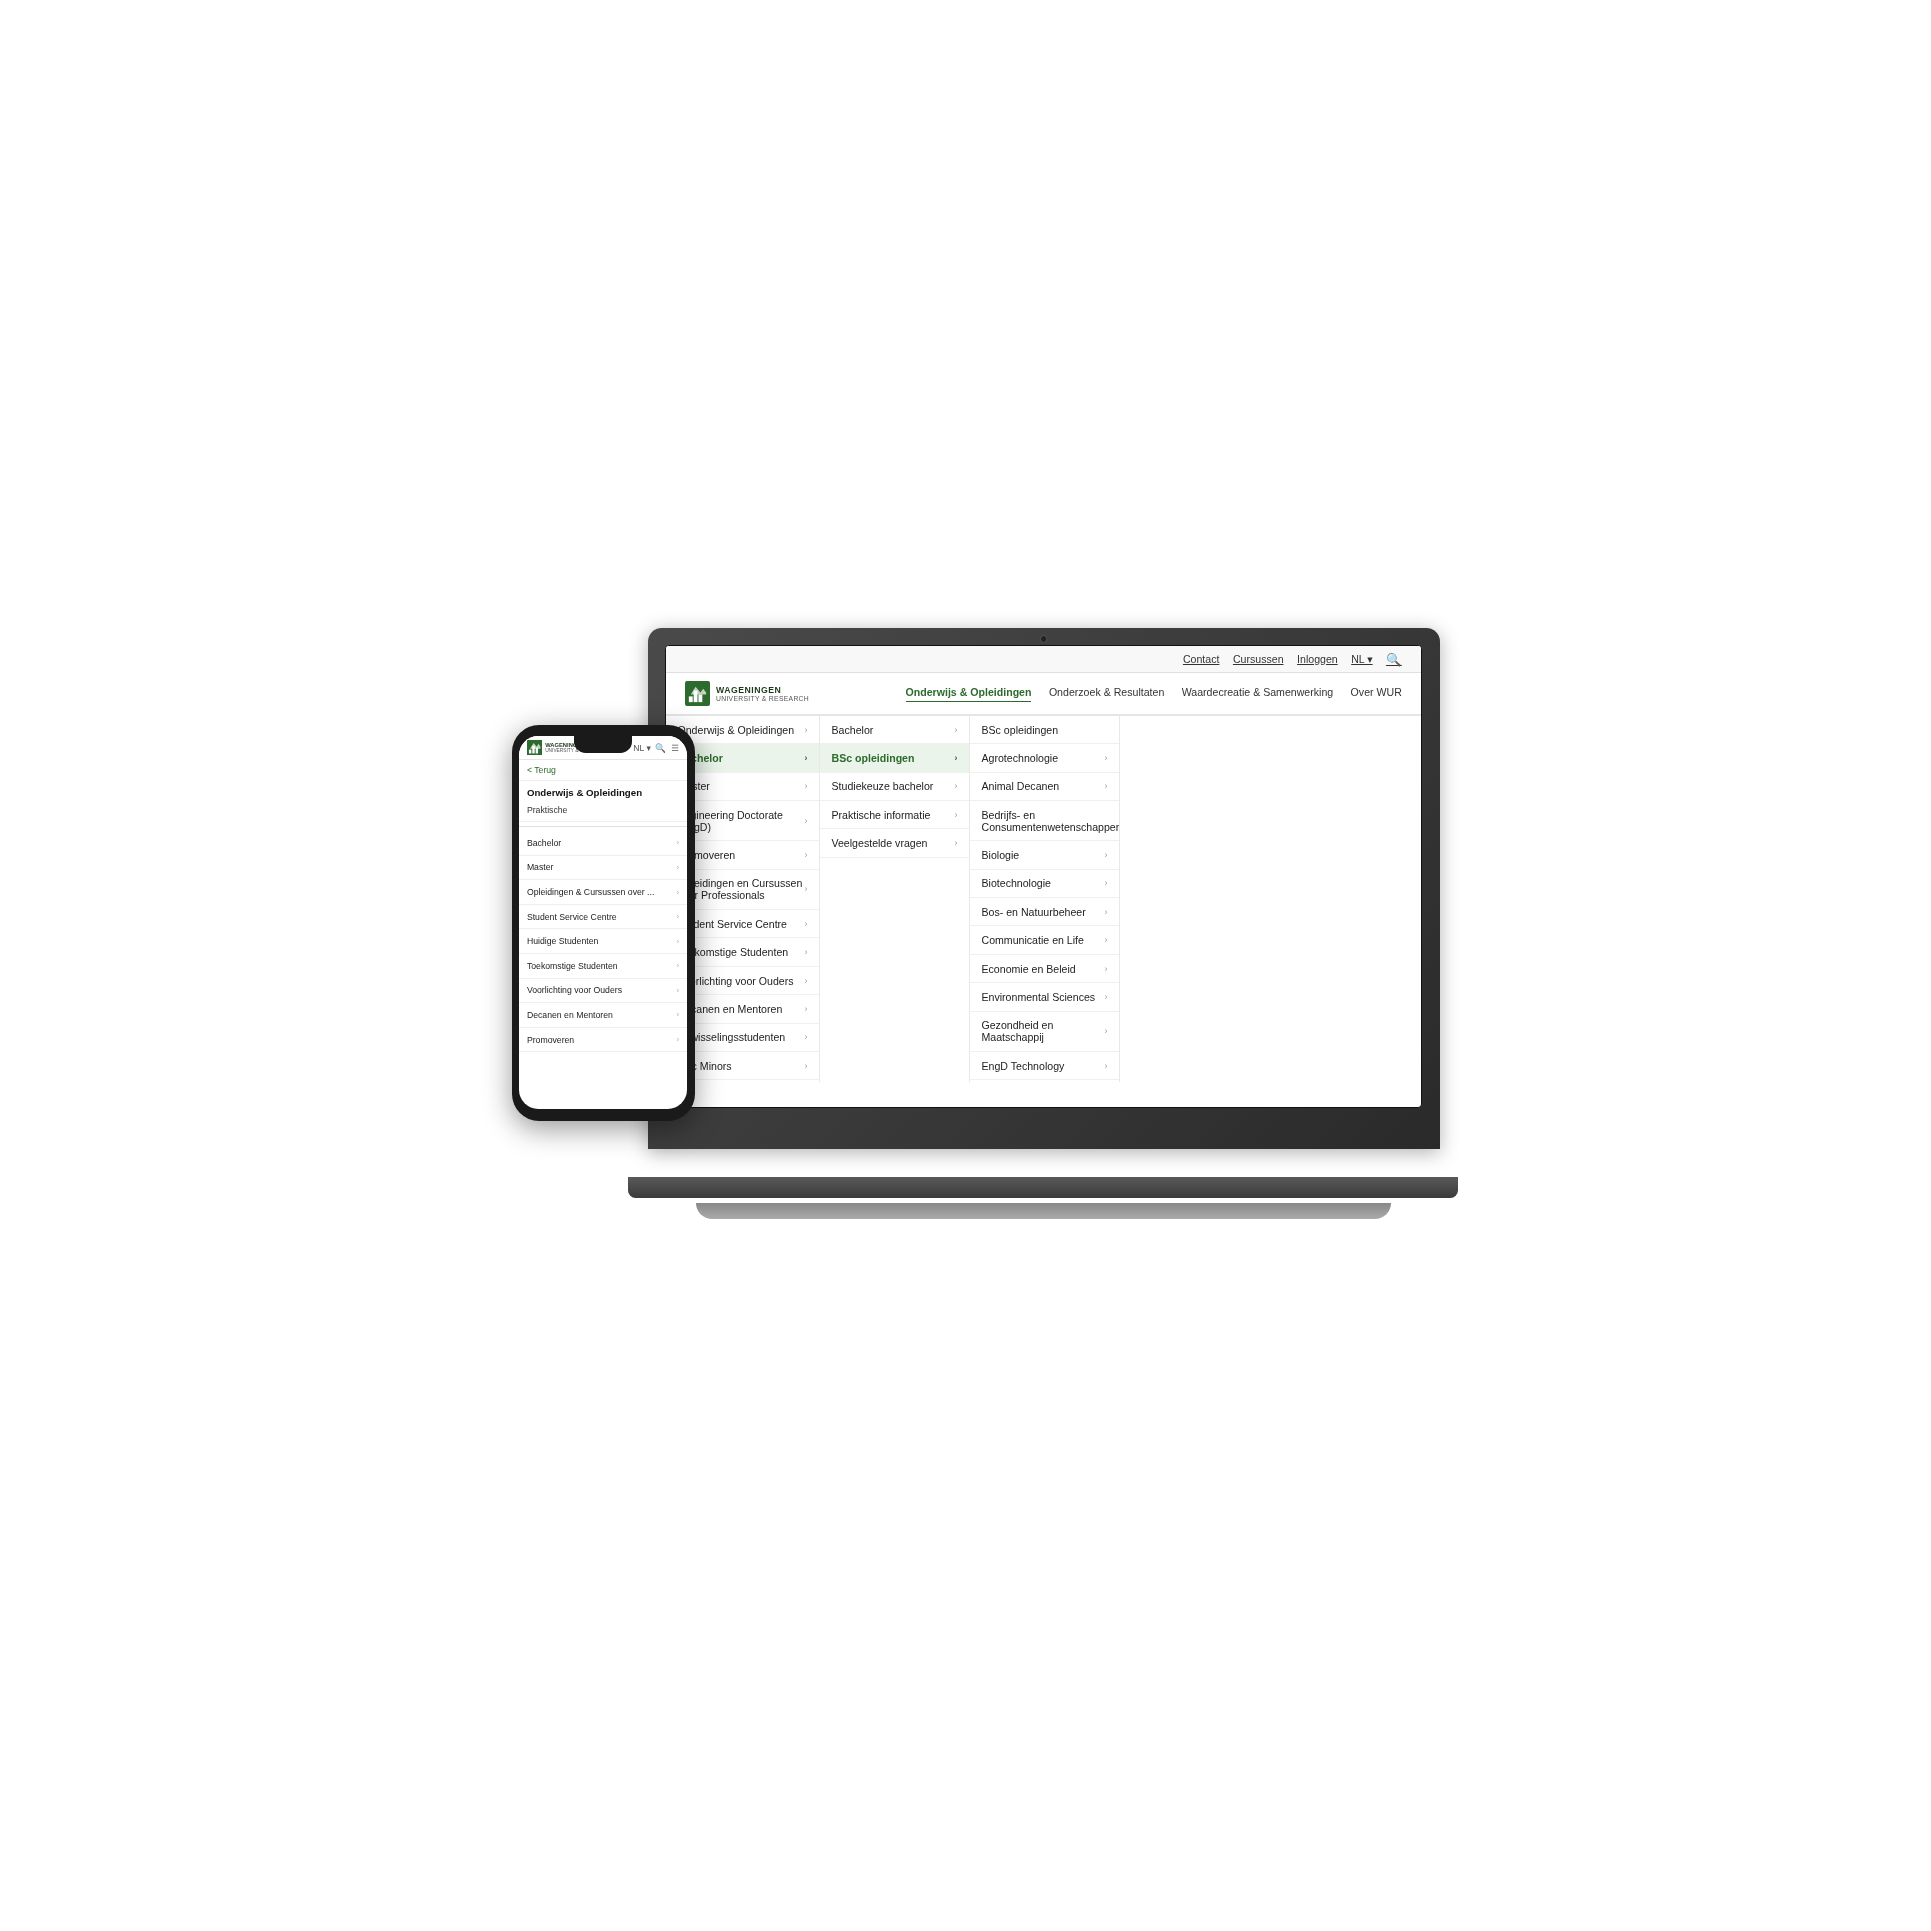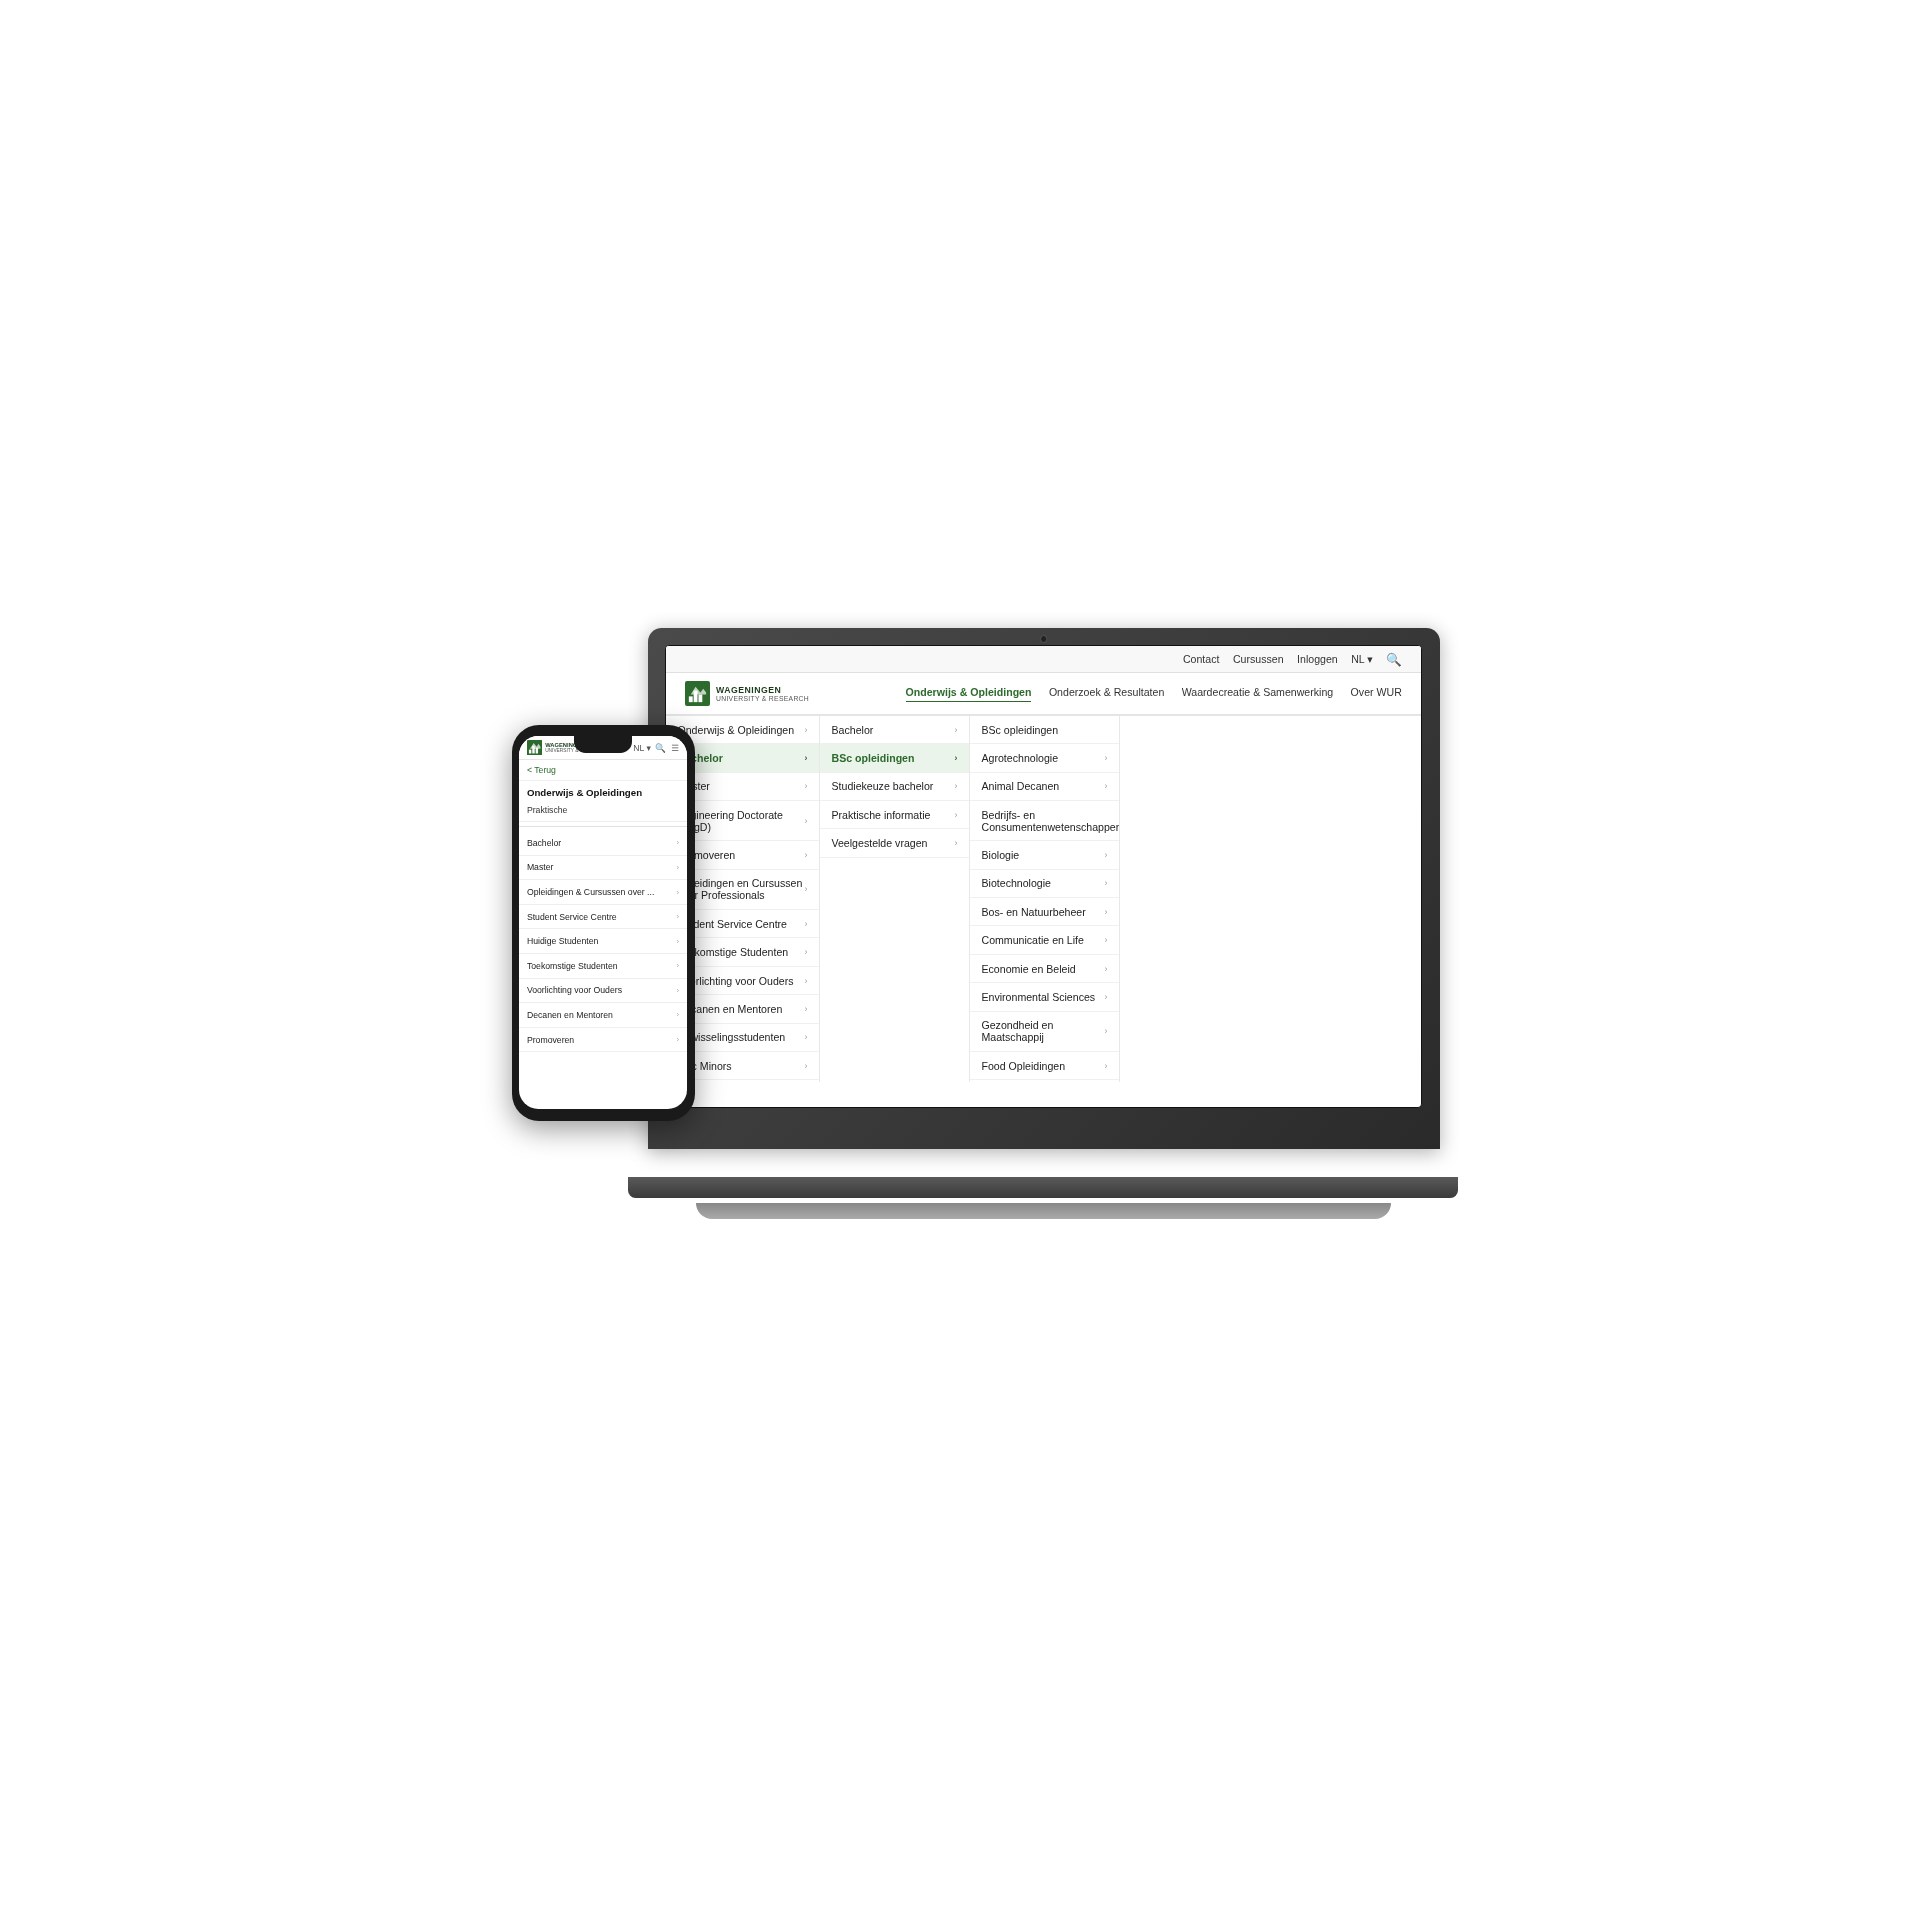--- a/index.html
+++ b/index.html
@@ -123,21 +123,21 @@
       justify-content: flex-end;
       align-items: center;
       padding: 5.8px 19.3px;
       background: #f8f8f8;
       border-bottom: 1px solid #e0e0e0;
       font-size: 10.6px;
       color: #333;
       gap: 13.5px;
     }
 
-    .site-topbar span { cursor: pointer; }
+    .site-topbar span { cursor: pointer; text-decoration: underline; }
     .site-topbar .lang { display: flex; align-items: center; gap: 1.9px; }
     .site-topbar .search-icon { font-size: 12.6px; }
 
     .site-navbar {
       display: flex;
       align-items: center;
       padding: 7.7px 19.3px;
       background: #fff;
       border-bottom: 1px solid #e5e5e5;
       gap: 29px;
@@ -480,21 +480,21 @@
             </div>
             <div class="menu-item">
               <span>Environmental Sciences</span>
               <span class="menu-arrow">›</span>
             </div>
             <div class="menu-item">
               <span>Gezondheid en Maatschappij</span>
               <span class="menu-arrow">›</span>
             </div>
             <div class="menu-item">
-              <span>Food Opleidingen</span>
+              <span>EngD Technology</span>
               <span class="menu-arrow">›</span>
             </div>
             <div class="menu-item">
               
               
             </div>
 
           </div>
         </div>
       </div>

